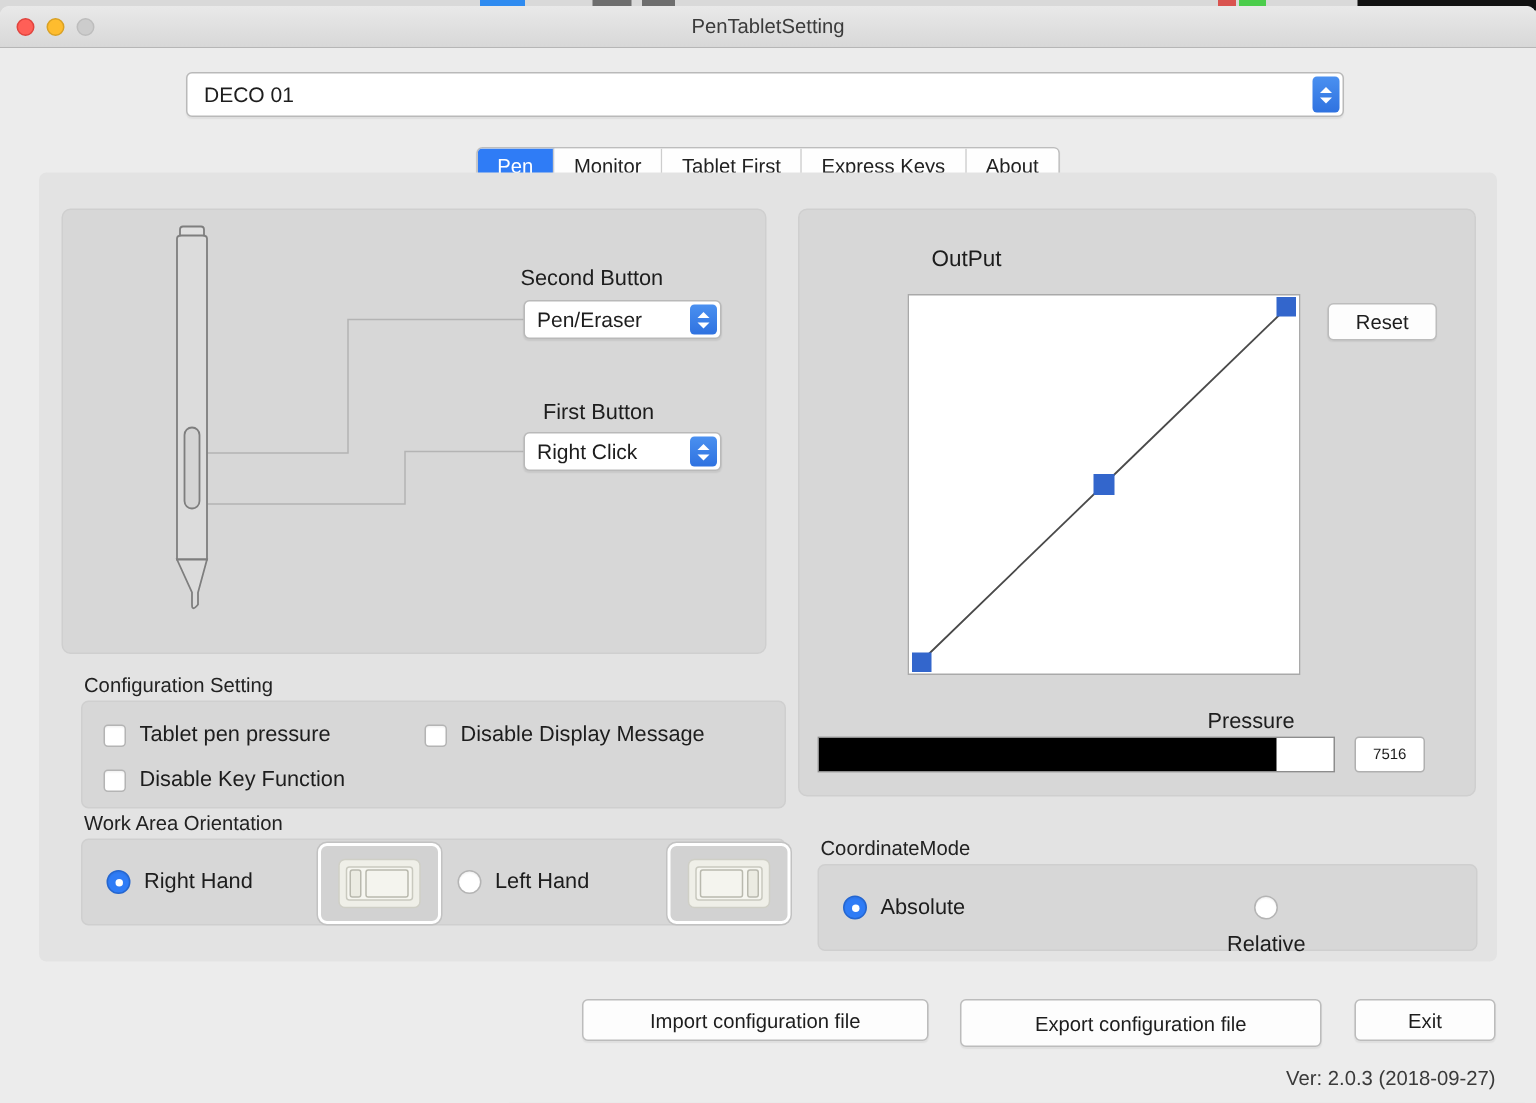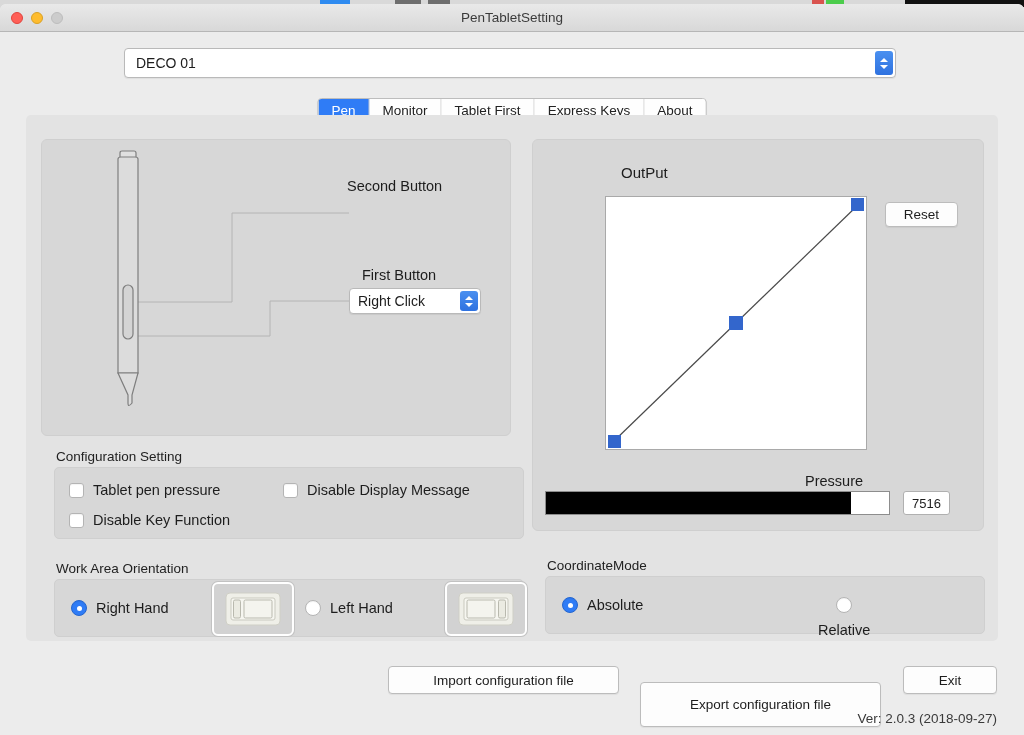--- a/index.html
+++ b/index.html
@@ -95,21 +95,21 @@
   
   .group { position: absolute; }
   .group-title {
     position: absolute; top: 0; left: 2px; font-size: 13.5px; color: #222;
   }
   .group-box {
     position: absolute; top: 18px; left: 0; right: 0; bottom: 0;
     background: #d7d7d7; border: 1px solid #cfcfcf; border-radius: 5px;
   }
   .g-config { left: 28px;  top: 334px; width: 470px; height: 90px; }
-  .g-work   { left: 28px;  top: 446px; width: 470px; height: 76px; }
+  .g-work   { left: 28px;  top: 426px; width: 470px; height: 76px; }
   .g-coord  { left: 519px; top: 443px; width: 440px; height: 76px; }
 
   
   .pen-svg { position: absolute; left: 60px; top: 5px; }
   .connector-svg { position: absolute; left: 0; top: 0; }
 
   .lbl { position: absolute; font-size: 14.5px; color: #1d1d1d; }
   .lbl-second { left: 305px; top: 38px; }
   .lbl-first  { left: 320px; top: 127px; }
 
@@ -143,21 +143,21 @@
   .pressure-label { position: absolute; left: 272px; top: 333px; font-size: 14.5px; color: #1d1d1d; }
   .pressure-track {
     position: absolute; left: 12px; top: 351px; width: 345px; height: 24px;
     background: #fff; border: 1px solid #8d8d8d;
   }
   .pressure-fill { height: 100%; background: #000; }
   .pressure-value {
     position: absolute; left: 370px; top: 351px; width: 47px; height: 24px;
     background: #fff; border: 1px solid #b0b0b0; border-radius: 3px;
     display: flex; align-items: center; justify-content: center;
-    font-size: 13px; color: #1d1d1d;
+    font-size: 10px; color: #1d1d1d;
   }
 
   
   .chk-row { position: absolute; display: flex; align-items: center; gap: 9px; }
   .chk {
     width: 15px; height: 15px; background: #fff;
     border: 1px solid #b4b4b4; border-radius: 3px;
     box-shadow: inset 0 1px 1px rgba(0,0,0,.05);
   }
   .chk-label { font-size: 14.5px; color: #1d1d1d; }
@@ -176,21 +176,21 @@
   
   .orient-thumb {
     position: absolute; width: 82px; height: 54px;
     background: #d2d2d2; border: 2px solid #fff; border-radius: 6px;
     display: flex; align-items: center; justify-content: center;
     box-shadow: 0 0 0 1px #c2c2c2;
   }
 
   
   .btn-import { position: absolute; left: 388px; top: 662px; width: 231px; height: 28px; }
-  .btn-export { position: absolute; left: 640px; top: 678px; width: 241px; height: 45px; }
+  .btn-export { position: absolute; left: 640px; top: 662px; width: 241px; height: 32px; }
   .btn-exit   { position: absolute; left: 903px; top: 662px; width: 94px;  height: 28px; }
 
   .version {
     position: absolute; right: 27px; top: 707px;
     font-size: 13.5px; color: #3a3a3a;
   }
 </style>
 </head>
 <body>
 
@@ -246,20 +246,27 @@
       <svg class="pen-svg" width="60" height="270" viewBox="0 0 60 270">
         <g fill="none" stroke="#7e7e7e" stroke-width="1.2">
           <path d="M18,14 L18,8 Q18,6 20,6 L32,6 Q34,6 34,8 L34,14 Z" fill="#e0e0e0"></path>
           <path d="M16,14 Q16,12 19,12 L33,12 Q36,12 36,14 L36,228 L16,228 Z" fill="#dcdcdc"></path>
           <path d="M16,228 L36,228 L30,250 L30,258 Q26,263 26,258 L26,250 Z" fill="#dcdcdc"></path>
           <rect x="21" y="140" width="10" height="54" rx="5" fill="#d4d4d4"></rect>
         </g>
       </svg>
 
       <div class="lbl lbl-second">Second Button</div>
+      <div class="combo combo-second">
+        <span class="val">Pen/Eraser</span>
+        <span class="stepper">
+          <i class="chev up"></i>
+            <i class="chev down"></i>
+        </span>
+      </div>
 
       <div class="lbl lbl-first">First Button</div>
       <div class="combo combo-first">
         <span class="val">Right Click</span>
         <span class="stepper">
           <i class="chev up"></i>
             <i class="chev down"></i>
         </span>
       </div>
 

